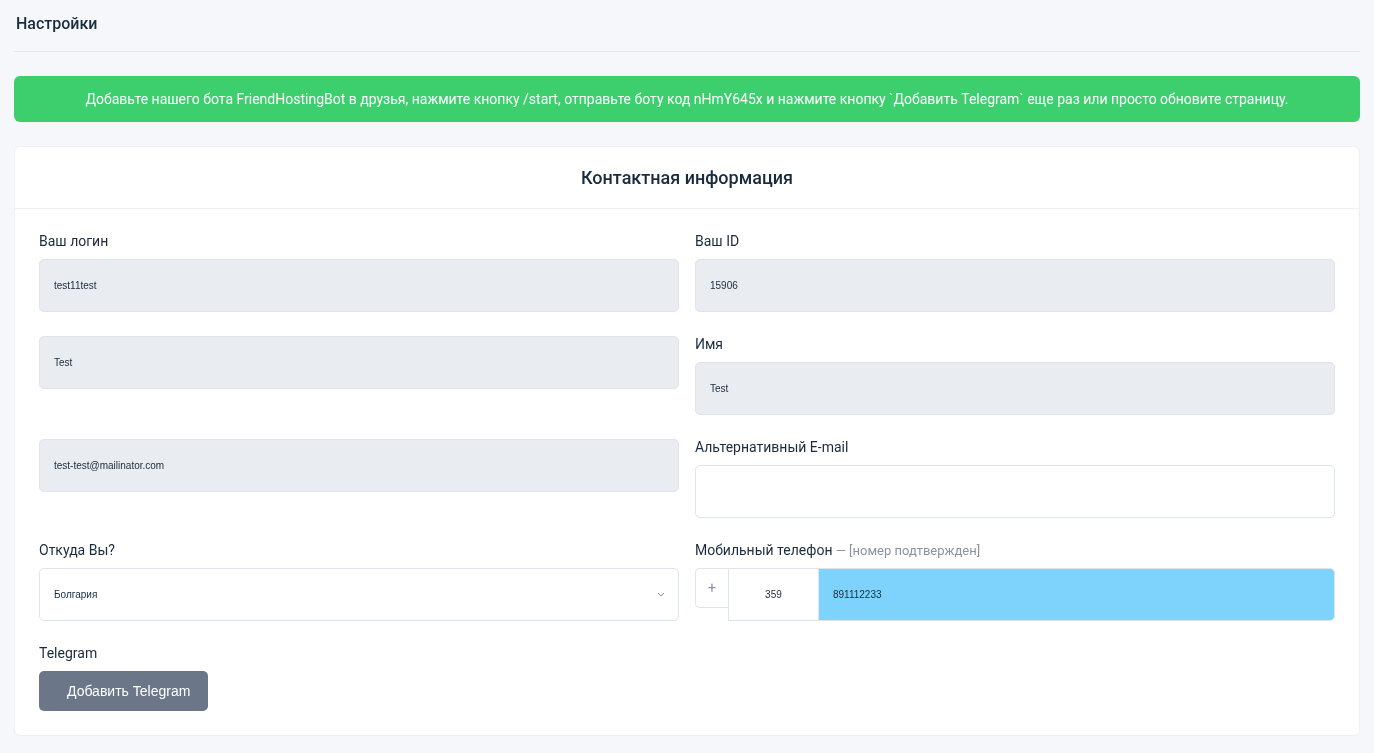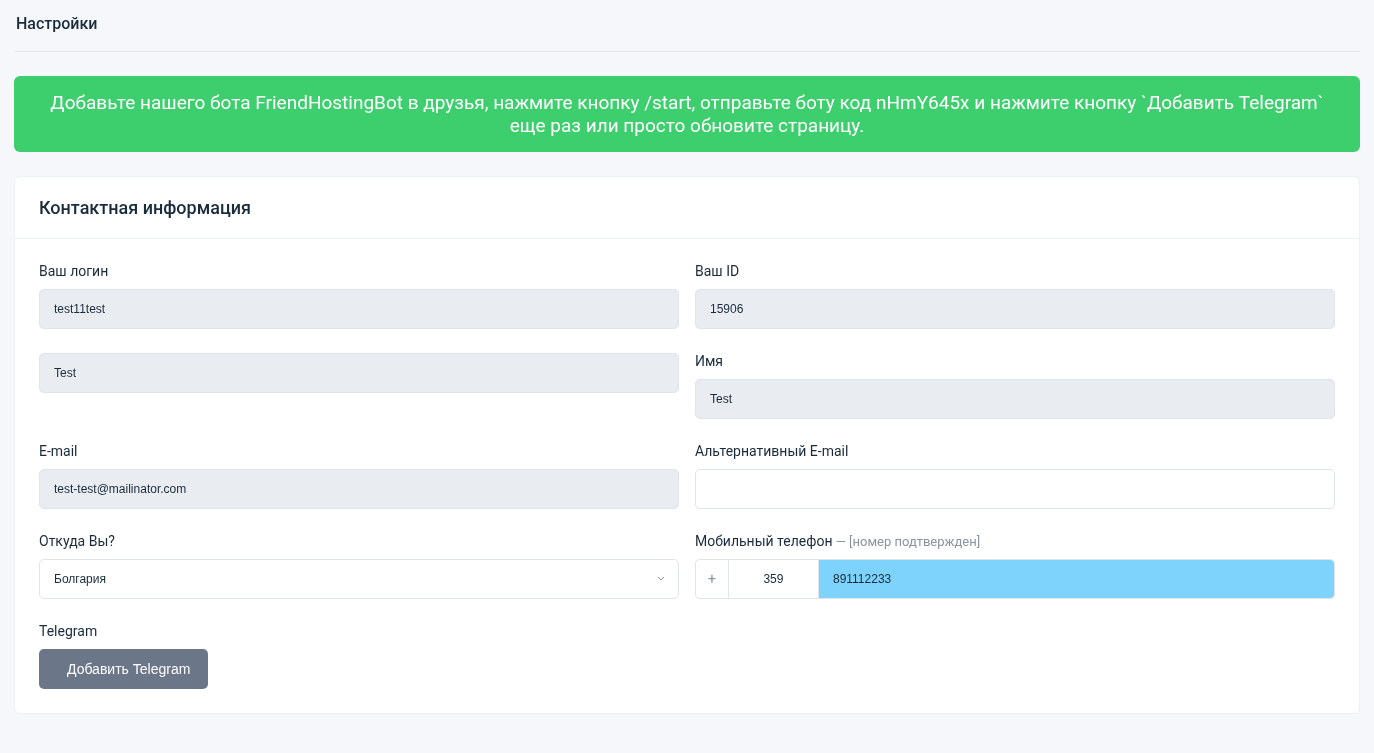--- a/index.html
+++ b/index.html
@@ -23,38 +23,39 @@
     .divider {
       border: none;
       border-top: 1px solid #e5e8ec;
       margin-bottom: 24px;
     }
     .alert-success {
       background: #3dce6e;
       color: #ffffff;
       padding: 15px 20px;
       border-radius: 6px;
-      font-size: 19px;
+      font-size: 14px;
       text-align: center;
       margin-bottom: 24px;
     }
     .card {
       background: #ffffff;
       border-radius: 6px;
       border: 1px solid #edf0f4;
       overflow: hidden;
     }
     .card-header {
       padding: 20px 24px;
       border-bottom: 1px solid #edf0f4;
     }
     .card-title {
       font-size: 18px;
       font-weight: 500;
       color: #1a2b3c;
+      text-align: center;
     }
     .card-body {
       padding: 24px;
     }
     .form-row {
       display: flex;
       gap: 16px;
       margin-bottom: 24px;
     }
     .form-row:last-child {
@@ -70,23 +71,23 @@
       color: #1a2b3c;
       margin-bottom: 10px;
     }
     .label-hint {
       color: #8a93a2;
       font-size: 13px;
       margin-top: 24px;
     }
     .form-control {
       width: 100%;
-      height: 40px;
+      height: 53px;
       padding: 8px 14px;
-      font-size: 12px;
+      font-size: 10px;
       color: #1a2b3c;
       background: #ffffff;
       border: 1px solid #dfe3ea;
       border-radius: 5px;
       outline: none;
     }
     .form-control[readonly],
     .form-control.readonly {
       background: #e9ecf0;
       color: #1a2b3c;
@@ -184,21 +185,20 @@
         <input type="text" class="form-control readonly" readonly="" value="Test" style="">
       </div>
       <div class="form-group">
         <label class="form-label">Имя</label>
         <input type="text" class="form-control readonly" readonly="" value="Test" style="">
       </div>
     </div>
 
     <div class="form-row">
       <div class="form-group">
-        <label class="form-label">E-mail</label>
         <input type="text" class="form-control readonly" readonly="" value="test-test@mailinator.com" style="">
       </div>
       <div class="form-group">
         <label class="form-label">Альтернативный E-mail</label>
         <input type="text" class="form-control" value="" style="">
       </div>
     </div>
 
     <div class="form-row">
       <div class="form-group">

